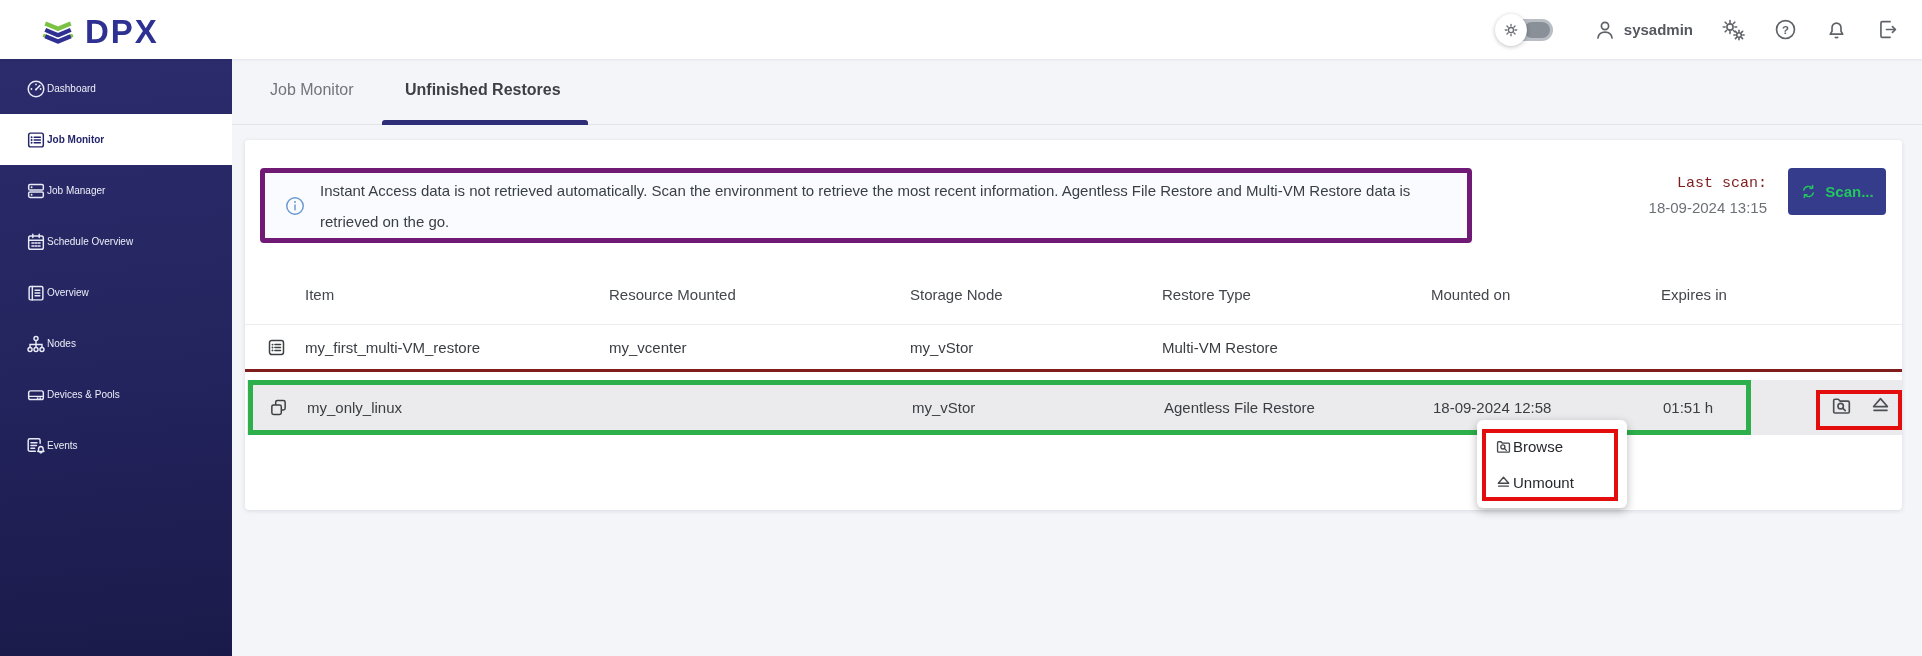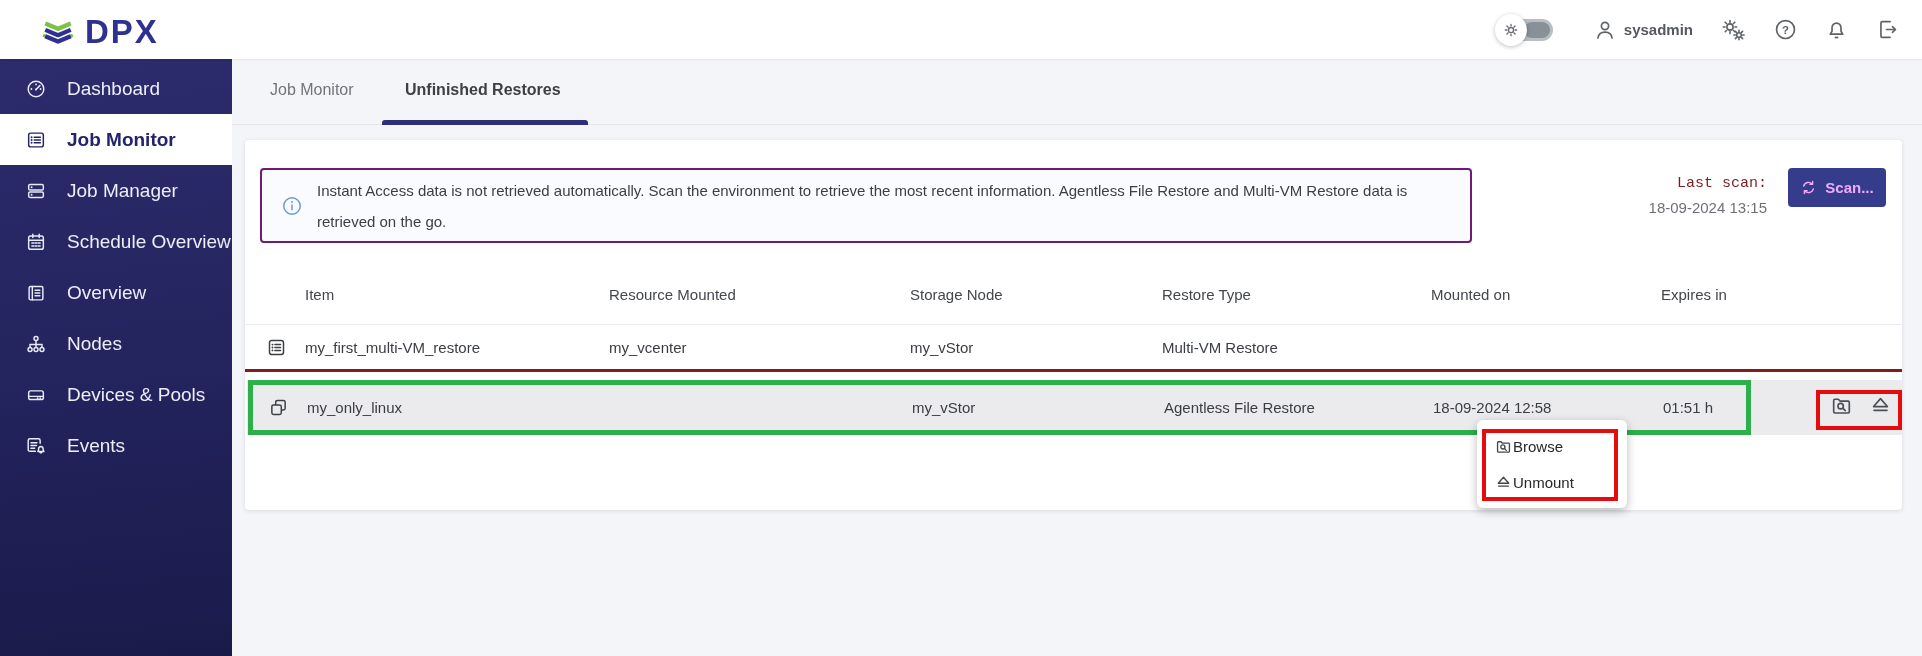--- a/index.html
+++ b/index.html
@@ -32,22 +32,22 @@
     display:flex; align-items:center; justify-content:center; color:#6a6e74;
   }
 
   
   .sidebar {
     position:absolute; left:0; top:59px; width:232px; height:597px;
     background:linear-gradient(175deg,#2c2c6d 0%,#23235d 55%,#1a1a4a 100%);
     padding-top:4px; z-index:5;
   }
   .side-item {
-    height:51px; display:flex; align-items:center; gap:20px; padding-left:25px;
-    color:#eceef8; font-size:19px; cursor:pointer;
+    height:51px; display:flex; align-items:center; padding-left:25px;
+    color:#eceef8; font-size:10px; cursor:pointer;
   }
   .side-item .s-icon { width:22px; height:22px; color:#e8eaf6; }
   .side-item.active { background:#ffffff; color:#24246a; font-weight:700; }
   .side-item.active .s-icon { color:#24246a; }
 
   
   .tabbar {
     position:absolute; left:232px; top:59px; width:1690px; height:66px;
     border-bottom:1px solid #e3e4e8; z-index:1;
   }
@@ -60,31 +60,31 @@
   }
 
   
   .card {
     position:absolute; left:245px; top:140px; width:1657px; height:370px;
     background:#ffffff; border-radius:4px; box-shadow:0 1px 4px rgba(60,64,90,.14);
     z-index:2;
   }
   .banner {
     position:absolute; left:15px; top:28px; width:1212px; height:75px;
-    background:#f9fbfe; border:2px solid #701a75; border-radius:4px;
+    background:#f9fbfe; border:5px solid #701a75; border-radius:4px;
     display:flex; align-items:center;
   }
   .banner-icon { margin:0 14px 0 19px; color:#6b9ad0; flex:none; }
   .banner-text { font-size:15px; line-height:31px; color:#3a3f47; padding-right:50px; }
   .lastscan { position:absolute; left:1322px; top:32px; width:200px; text-align:right; font-size:15px; line-height:24px; }
   .lastscan .l1 { color:#7f1d1d;font-family:Liberation Mono, monospace; }
   .lastscan .l2 { color:#6d7177; }
   .scan-btn {
-    position:absolute; left:1543px; top:28px; width:98px; height:39px;
-    background:#363c8c; color:#f0abfc; border:none; border-radius:4px;
+    position:absolute; left:1543px; top:28px; width:98px; height:47px;
+    background:#363c8c; color:#22c55e; border:none; border-radius:4px;
     font-size:15px; font-weight:700; font-family:inherit;
     display:flex; align-items:center; justify-content:center; gap:8px; cursor:pointer;
   }
 
   
   .tgrid { display:grid; grid-template-columns:60px 304px 301px 252px 269px 230px 150px 91px; align-items:center; }
   .thead {
     position:absolute; left:0; top:125px; width:1657px; height:60px;
     border-bottom:1px solid #ececee; font-size:15px; color:#43464b;
   }

